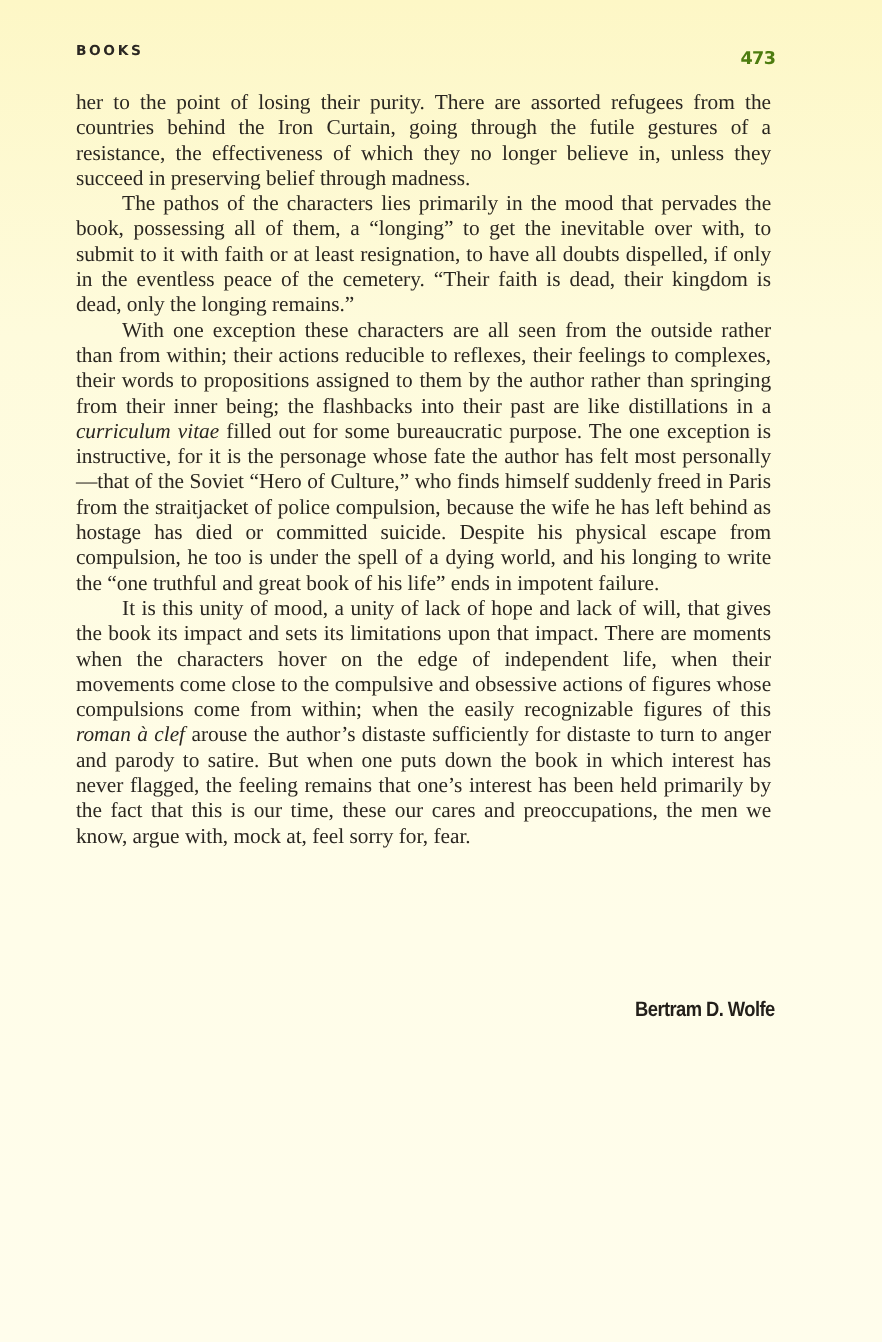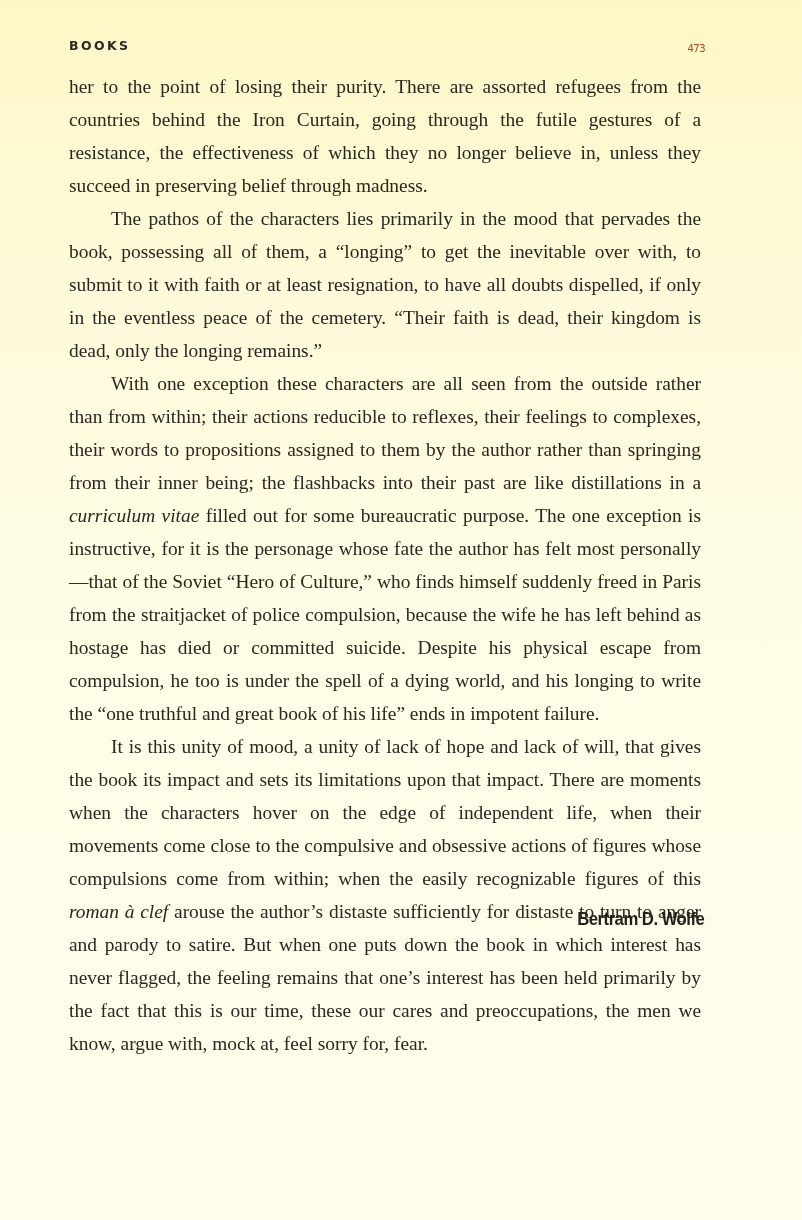--- a/index.html
+++ b/index.html
@@ -14,26 +14,26 @@
   .running-head {
     position: absolute; top: 38px; left: 0; width: 632px; height: 20px;
   }
   .section-name {
     position: absolute; left: 0; top: 0;
     font-family: "DejaVu Sans", sans-serif; font-weight: bold;
     font-size: 12.5px; letter-spacing: 2.4px; color: #2b2722; text-align: right;
   }
   .page-number {
     position: absolute; right: -4px; top: 5px;
-    font-family: "DejaVu Sans", sans-serif; font-weight: normal;
-    font-size: 10px; letter-spacing: -0.5px; color: #c2410c;
+    font-family: "DejaVu Sans", sans-serif; font-weight: bold;
+    font-size: 16px; letter-spacing: -0.5px; color: #4d7c0f;
   }
   .body-text {
-    position: absolute; top: 70px; left: 0; width: 632px;
-    font-size: 19.4px; line-height: 33px;
+    position: absolute; top: 82px; left: 0; width: 632px;
+    font-size: 19.4px; line-height: 23px;
     text-align: justify; hyphens: manual;
   }
   .body-text p { margin: 0; }
   .body-text p.indent { text-indent: 42px; }
   .body-text em { font-style: italic; font-family: Liberation Serif, serif; }
   .signature {
     position: absolute; top: 908px; right: -3px;
     font-family: "Liberation Sans", sans-serif; font-weight: bold;
     font-size: 19px; letter-spacing: -0.6px; transform: scaleX(0.88);
     transform-origin: right center; color: #231f1a;

